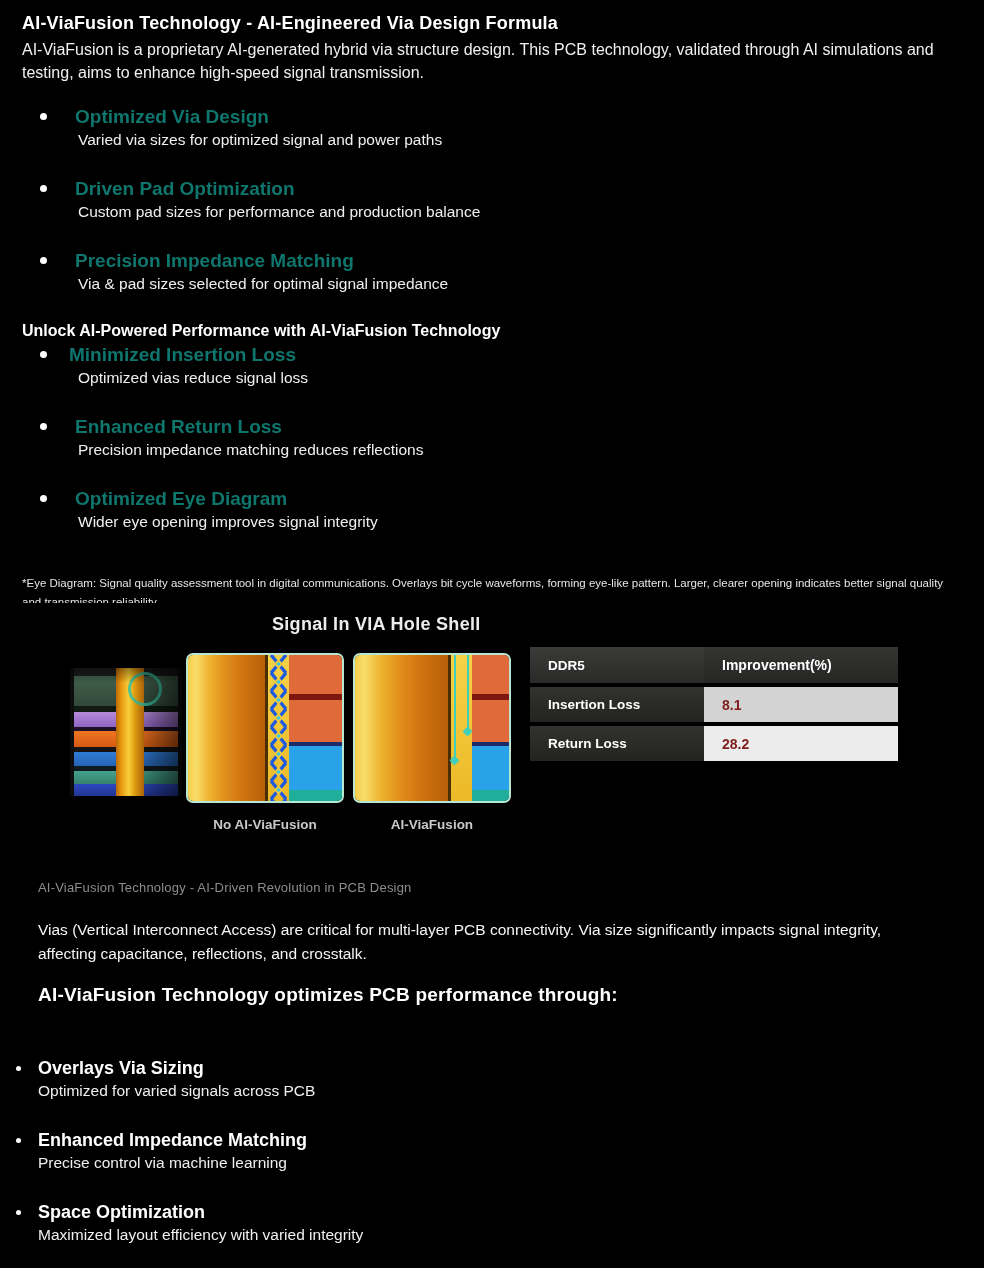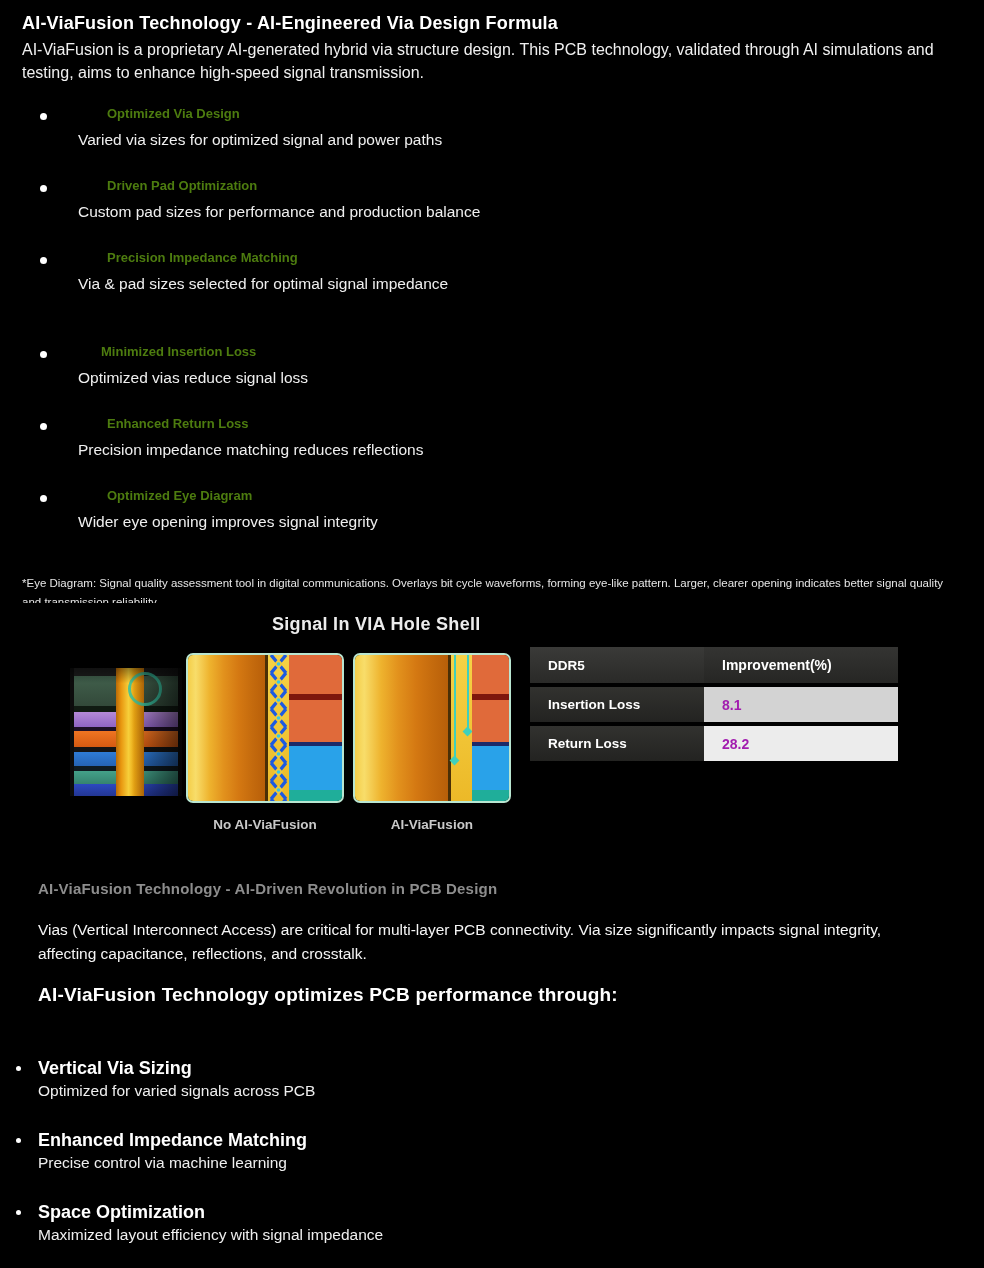--- a/index.html
+++ b/index.html
@@ -9,21 +9,21 @@
 
   .abs { position:absolute; }
 
   
   .doc-title { left:22px; top:13px; font-size:18px; font-weight:bold; color:#fff; letter-spacing:.2px; }
   .intro { left:22px; top:38px; width:948px; font-size:16px; line-height:23px; color:#f0f0f0; }
 
   .bullet-item { position:absolute; left:0; width:900px; }
   .bullet-dot { position:absolute; left:40px; top:7px; width:7px; height:7px; border-radius:50%; background:#fff; }
   .bullet-dot.small { left:16px; top:8px; width:5px; height:5px; }
-  .b-title { position:absolute; left:75px; top:0; font-size:13px; font-weight:bold; color:#4d7c0f; white-space:nowrap;margin-left:32px; }
+  .b-title { position:absolute; left:75px; top:0; font-size:19px; font-weight:bold; color:#0f766e; white-space:nowrap; }
   .b-desc  { position:absolute; left:78px; top:25px; font-size:15.5px; color:#efefef; white-space:nowrap; }
 
   .subheading { left:22px; top:322px; font-size:16px; font-weight:bold; color:#fff; }
 
   .footnote { left:22px; top:574px; width:930px; height:29px; overflow:hidden;
               font-size:11.5px; line-height:19px; color:#e6e6e6; }
 
   
   .fig-title { left:252px; top:614px; font-size:18px; font-weight:bold; color:#ececec; letter-spacing:.3px;margin-left:20px; }
 
@@ -57,26 +57,26 @@
   .panel-label { position:absolute; top:817px; width:158px; text-align:center;
                  font-size:13.5px; font-weight:bold; color:#c9c9c9; }
 
   
   .ftable { left:530px; top:647px; width:368px; }
   .trow { position:relative; height:35px; margin-bottom:4px; }
   .trow.hdr { height:36px; }
   .tcell { position:absolute; top:0; bottom:0; display:flex; align-items:center; padding-left:18px; }
   .tcell.lab { left:0; width:194px; background:linear-gradient(180deg,#32322f,#232321); color:#fff; font-weight:bold; font-size:13.5px; }
   .trow.hdr .tcell.lab { background:linear-gradient(180deg,#3a3a38,#2a2a28); }
-  .tcell.val { left:174px; width:194px; background:#d3d3d3; color:#a21caf; font-weight:bold; font-size:14px; }
+  .tcell.val { left:174px; width:194px; background:#d3d3d3; color:#7f1d1d; font-weight:bold; font-size:14px; }
   .trow.hdr .tcell.val { background:linear-gradient(180deg,#343432,#262624); color:#fff; font-size:14px; }
   .trow.alt .tcell.val { background:#ececec; }
 
   
-  .sec2-heading { left:38px; top:880px; font-size:15px; font-weight:bold; color:#8d8d8d; letter-spacing:.2px; }
+  .sec2-heading { left:38px; top:880px; font-size:13px; font-weight:normal; color:#8d8d8d; letter-spacing:.2px; }
   .sec2-body { left:38px; top:918px; width:880px; font-size:15.5px; line-height:23.5px; color:#f5f5f5; }
   .sec2-sub { left:38px; top:984px; font-size:19px; font-weight:bold; color:#fff; letter-spacing:.2px; }
   .pt-title { position:absolute; left:38px; top:0; font-size:18px; font-weight:bold; color:#fff; white-space:nowrap; }
   .pt-desc  { position:absolute; left:38px; top:24px; font-size:15.5px; color:#efefef; white-space:nowrap; }
 </style>
 </head>
 <body>
 
 <div id="root">
 
@@ -92,20 +92,21 @@
     <span class="bullet-dot"></span>
     <span class="b-title">Driven Pad Optimization</span>
     <span class="b-desc">Custom pad sizes for performance and production balance</span>
   </div>
   <div class="bullet-item" style="top:250px;">
     <span class="bullet-dot"></span>
     <span class="b-title">Precision Impedance Matching</span>
     <span class="b-desc">Via &amp; pad sizes selected for optimal signal impedance</span>
   </div>
 
+  <div class="abs subheading">Unlock AI-Powered Performance with AI-ViaFusion Technology</div>
 
   <div class="bullet-item" style="top:344px;">
     <span class="bullet-dot"></span>
     <span class="b-title" style="left:69px;">Minimized Insertion Loss</span>
     <span class="b-desc">Optimized vias reduce signal loss</span>
   </div>
   <div class="bullet-item" style="top:416px;">
     <span class="bullet-dot"></span>
     <span class="b-title">Enhanced Return Loss</span>
     <span class="b-desc">Precision impedance matching reduces reflections</span>
@@ -197,27 +198,27 @@
       <div class="tcell val">28.2</div>
     </div>
   </div>
 
   <div class="abs sec2-heading">AI-ViaFusion Technology - AI-Driven Revolution in PCB Design</div>
   <div class="abs sec2-sub">AI-ViaFusion Technology optimizes PCB performance through:</div>
   <div class="abs sec2-body">Vias (Vertical Interconnect Access) are critical for multi-layer PCB connectivity. Via size significantly impacts signal integrity, affecting capacitance, reflections, and crosstalk.</div>
 
   <div class="bullet-item" style="top:1058px;">
     <span class="bullet-dot small"></span>
-    <span class="pt-title">Vertical Via Sizing</span>
+    <span class="pt-title">Overlays Via Sizing</span>
     <span class="pt-desc">Optimized for varied signals across PCB</span>
   </div>
   <div class="bullet-item" style="top:1130px;">
     <span class="bullet-dot small"></span>
     <span class="pt-title">Enhanced Impedance Matching</span>
     <span class="pt-desc">Precise control via machine learning</span>
   </div>
   <div class="bullet-item" style="top:1202px;">
     <span class="bullet-dot small"></span>
     <span class="pt-title">Space Optimization</span>
-    <span class="pt-desc">Maximized layout efficiency with signal impedance</span>
+    <span class="pt-desc">Maximized layout efficiency with varied integrity</span>
   </div>
 
 </div>
 
 </body></html>

